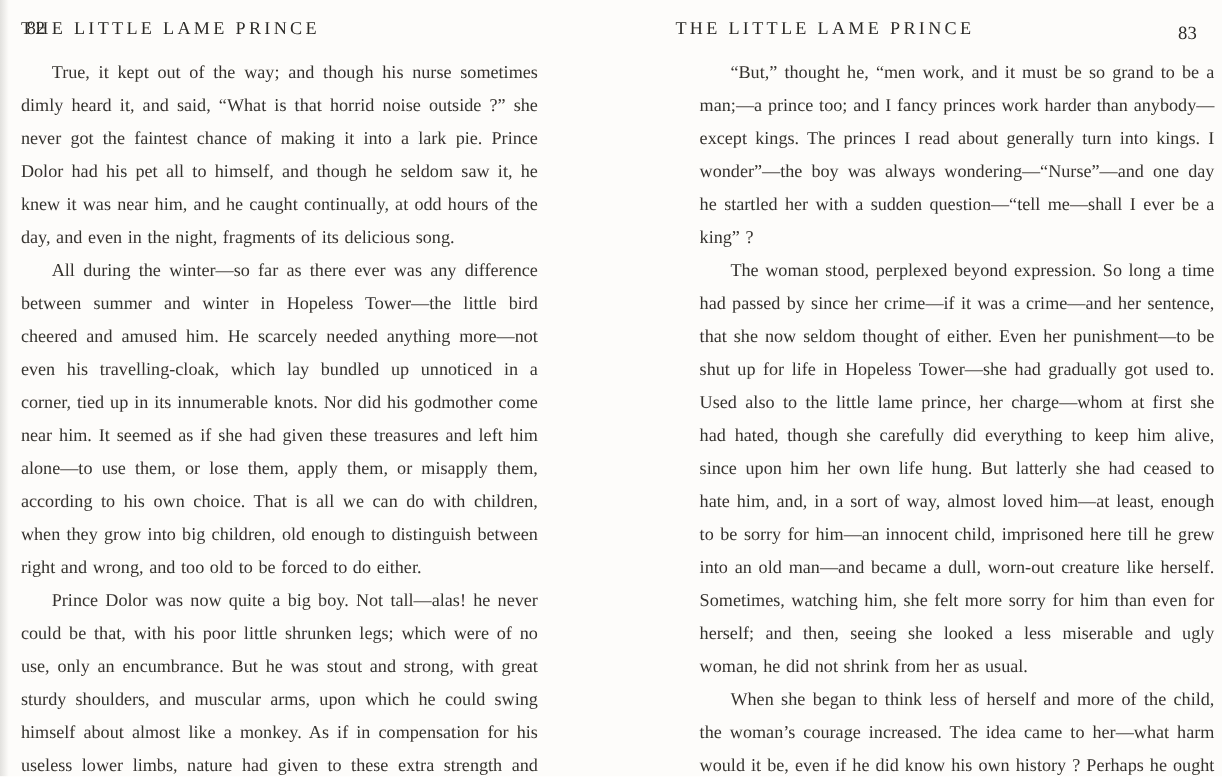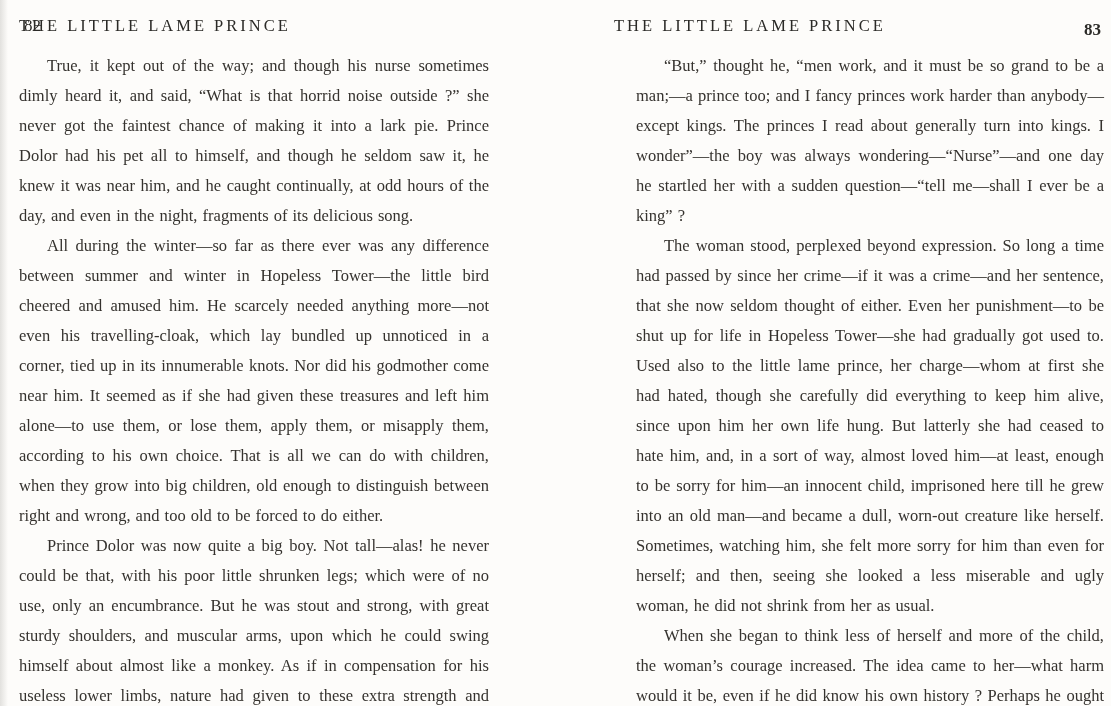--- a/index.html
+++ b/index.html
@@ -44,21 +44,21 @@
     white-space: nowrap;
   }
   .page-right .running-head { transform: translateX(-22px); }
   .page-number {
     position: absolute;
     top: 0;
     font-size: 17px;
     color: #2b2a27;
   }
   .page-left  .page-number { left: 5px; }
-  .page-right .page-number { right: 3px; top: 4px; font-weight: bold; }
+  .page-right .page-number { right: 16px; top: 4px; }
 
   .page-body {
     font-size: 16.5px;
     line-height: 30px;
     word-spacing: 0.06em;
   }
   .para {
     margin: 0;
     text-align: justify;
     text-indent: 0;

